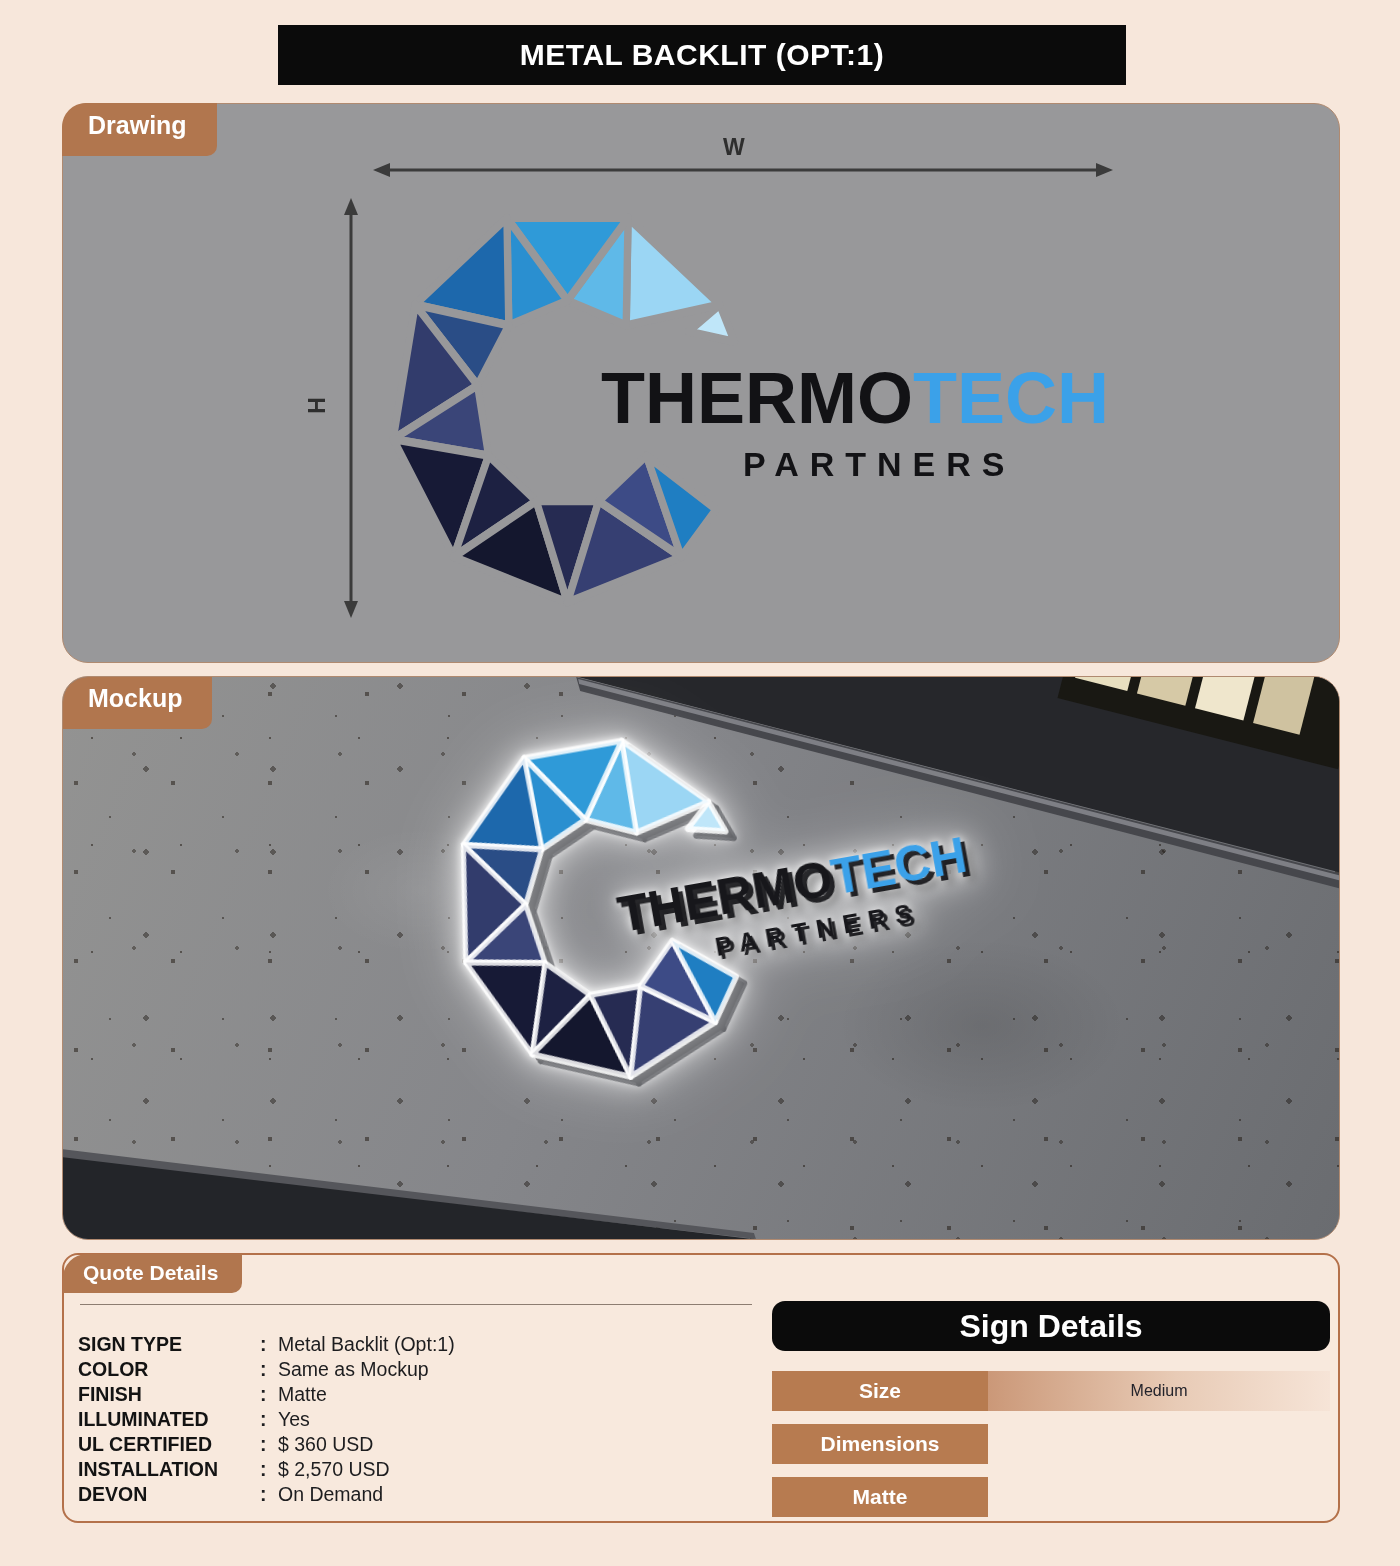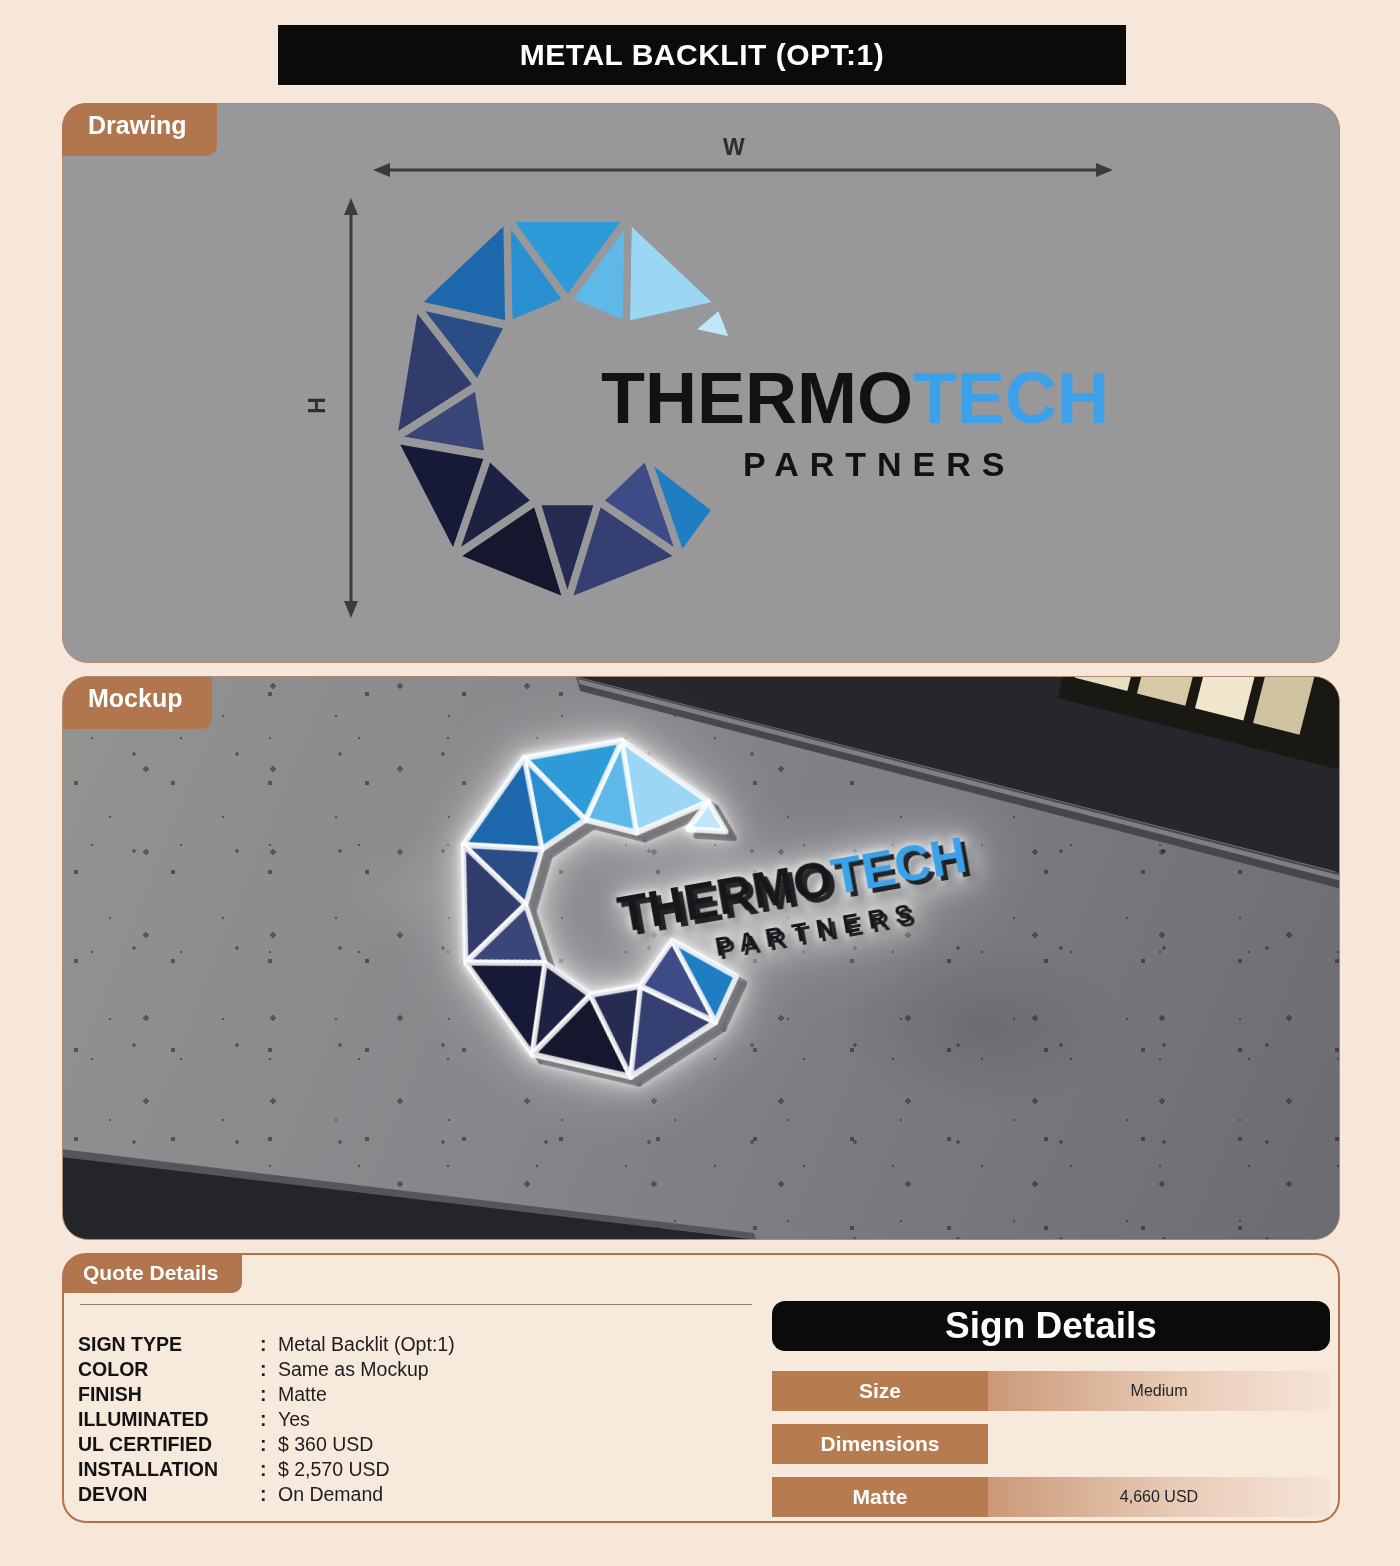--- a/index.html
+++ b/index.html
@@ -62,33 +62,33 @@
   .aperture-mockup use{stroke:rgba(255,255,255,.85);stroke-width:3.4;stroke-linejoin:round;}
   .logo-text-mockup{position:absolute;left:166px;top:168px;width:640px;}
   .logo-text-mockup .logo-main{font-size:50px;
      text-shadow:4px 5px 0 rgba(8,8,12,.85),8px 10px 10px rgba(0,0,0,.45);}
   .logo-text-mockup .logo-word1{color:#17171b;}
   .logo-sub-mockup{margin-top:8px;margin-left:90px;font-size:25px;font-weight:700;
      letter-spacing:9px;color:#17171b;white-space:nowrap;
      text-shadow:3px 4px 0 rgba(8,8,12,.85),6px 8px 8px rgba(0,0,0,.45);}
 
   
-  .quote-section{top:1253px;height:270px;background:#f8e9dd;border:2px solid #b4714a;border-radius:24px;}
+  .quote-section{top:1253px;height:270px;background:#f8e9dd;border:2px solid #b4714a;border-radius:16px;}
   .quote-left{position:absolute;left:14px;top:40px;width:676px;}
   .customer-name{text-align:center;font-size:25px;font-weight:700;color:#141414;letter-spacing:.5px;}
   .quote-hr{border:none;border-top:1.5px solid #8d7d71;margin:9px 2px 11px 2px;}
   .quote-rows{font-size:19.5px;color:#1d1d1f;margin-top:27px;}
   .quote-row{display:flex;line-height:25px;}
   .quote-row .q-label{width:182px;font-weight:700;color:#131313;}
   .quote-row .q-colon{width:18px;font-weight:700;}
   .quote-row .q-value{font-weight:400;}
 
   .sign-details{position:absolute;left:708px;top:46px;width:558px;}
   .sd-header{background:#0b0b0b;border-radius:13px;height:50px;display:flex;align-items:center;
-             justify-content:center;color:#fff;font-size:37px;font-weight:700;margin-bottom:20px;}
+             justify-content:center;color:#fff;font-size:32px;font-weight:700;margin-bottom:20px;}
   .sd-row{display:flex;height:40px;margin-bottom:13px;}
   .sd-label{width:216px;background:#b77b50;color:#fff;font-weight:700;font-size:21px;
             display:flex;align-items:center;justify-content:center;}
   .sd-value{flex:1;background:linear-gradient(90deg,#cb9878 0%,#e8cbb6 55%,#f6e4d7 100%);
             color:#23232b;font-weight:400;font-size:16px;display:flex;align-items:center;justify-content:center;}
   .defs-svg{position:absolute;width:0;height:0;}
 </style>
 </head>
 <body>
 
@@ -240,18 +240,17 @@
       <div class="sd-header">Sign Details</div>
       <div class="sd-row">
         <div class="sd-label">Size</div>
         <div class="sd-value">Medium</div>
       </div>
       <div class="sd-row">
         <div class="sd-label">Dimensions</div>
       </div>
       <div class="sd-row">
         <div class="sd-label">Matte</div>
-        <div class="sd-value">4,660 USD</div>
       </div>
     </div>
   </div>
 
 </div>
 
 </body></html>

